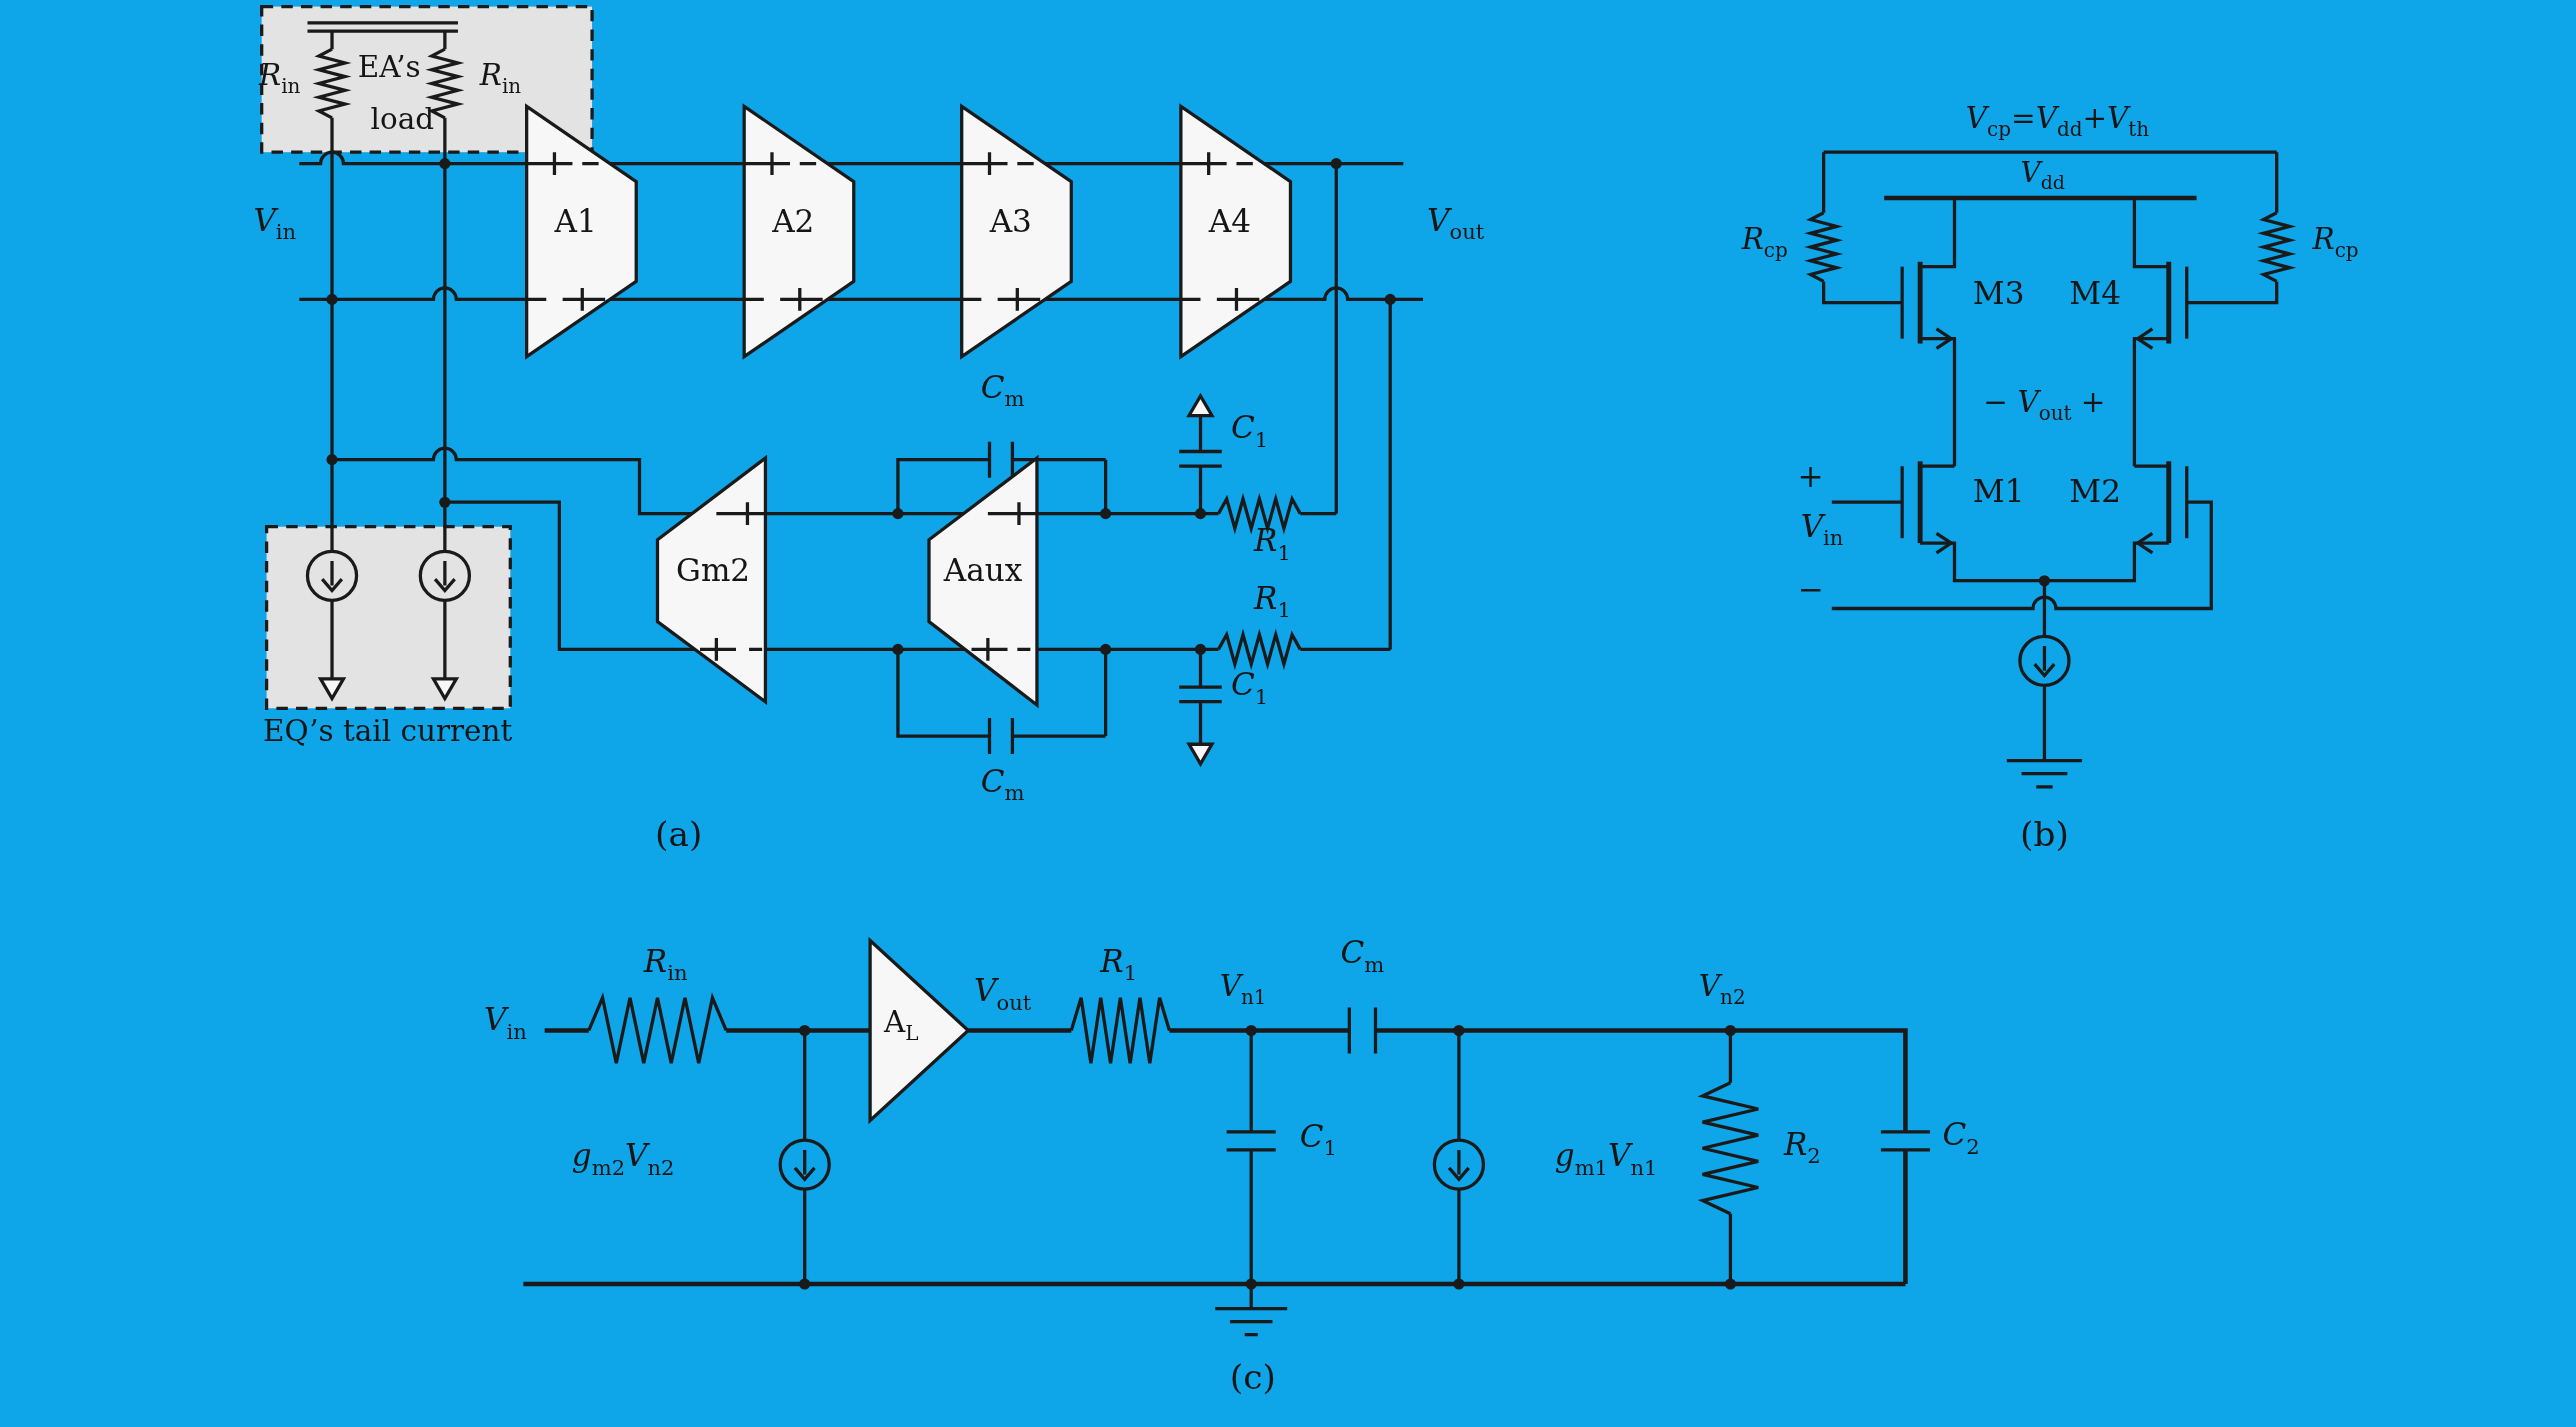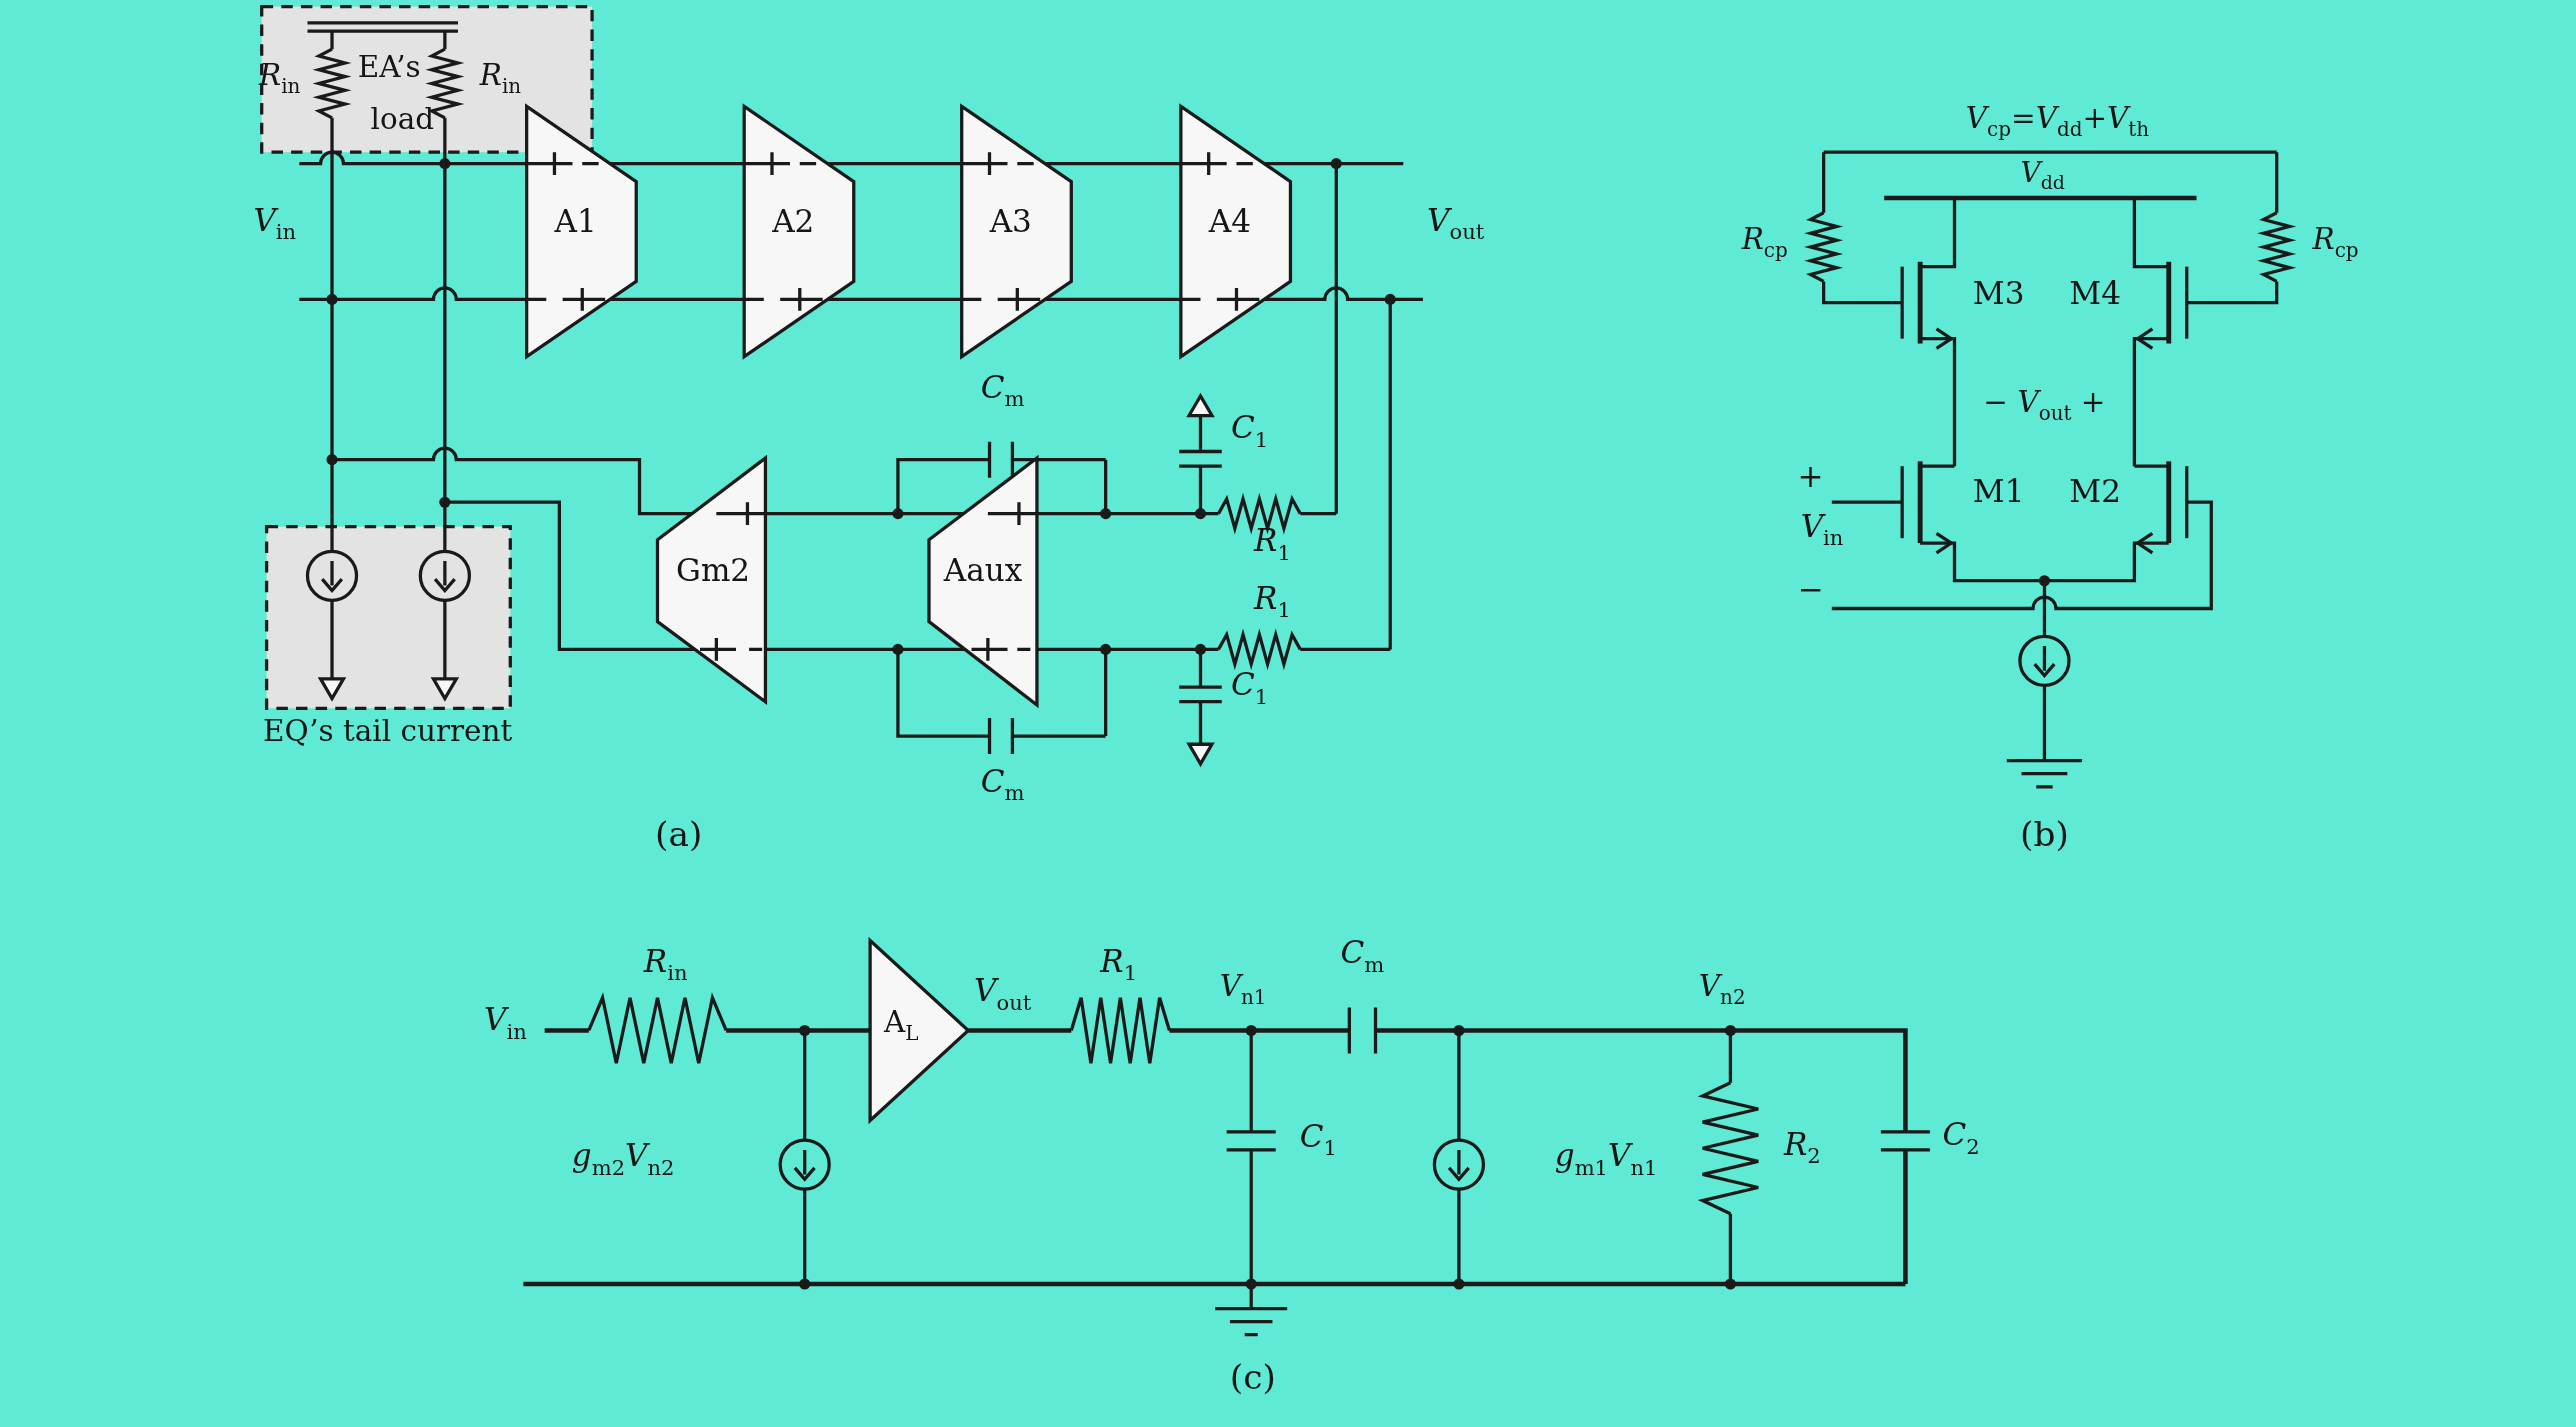--- a/index.html
+++ b/index.html
@@ -1,16 +1,16 @@
 <!DOCTYPE html>
 <html style="font-size:13px"><head>
 <meta charset="utf-8">
 <style>
   html,body{margin:0;padding:0;background:#f7f7f7;}
-  .stage{width:2576px;height:1428px;background:#5eead4;overflow:hidden;}
+  .stage{width:2576px;height:1428px;background:#0ea5e9;overflow:hidden;}
   svg{display:block;}
   .w{stroke:#1a1a1a;stroke-width:2;fill:none;stroke-linejoin:miter;stroke-linecap:butt;}
   .w3{stroke:#1a1a1a;stroke-width:2.8;fill:none;}
   .body{fill:#f7f7f7;stroke:#1a1a1a;stroke-width:2;stroke-linejoin:miter;}
   .dbox{fill:#e3e3e3;stroke:#1a1a1a;stroke-width:2;stroke-dasharray:7 5;}
   .dot{fill:#1a1a1a;stroke:none;}
   .bar{stroke:#1a1a1a;stroke-width:3;fill:none;}
   .open{fill:#f7f7f7;stroke:#1a1a1a;stroke-width:2;stroke-linejoin:miter;}
   .lbl{fill:#151515;font-family:"DejaVu Serif","Liberation Serif",serif;}
 </style>

